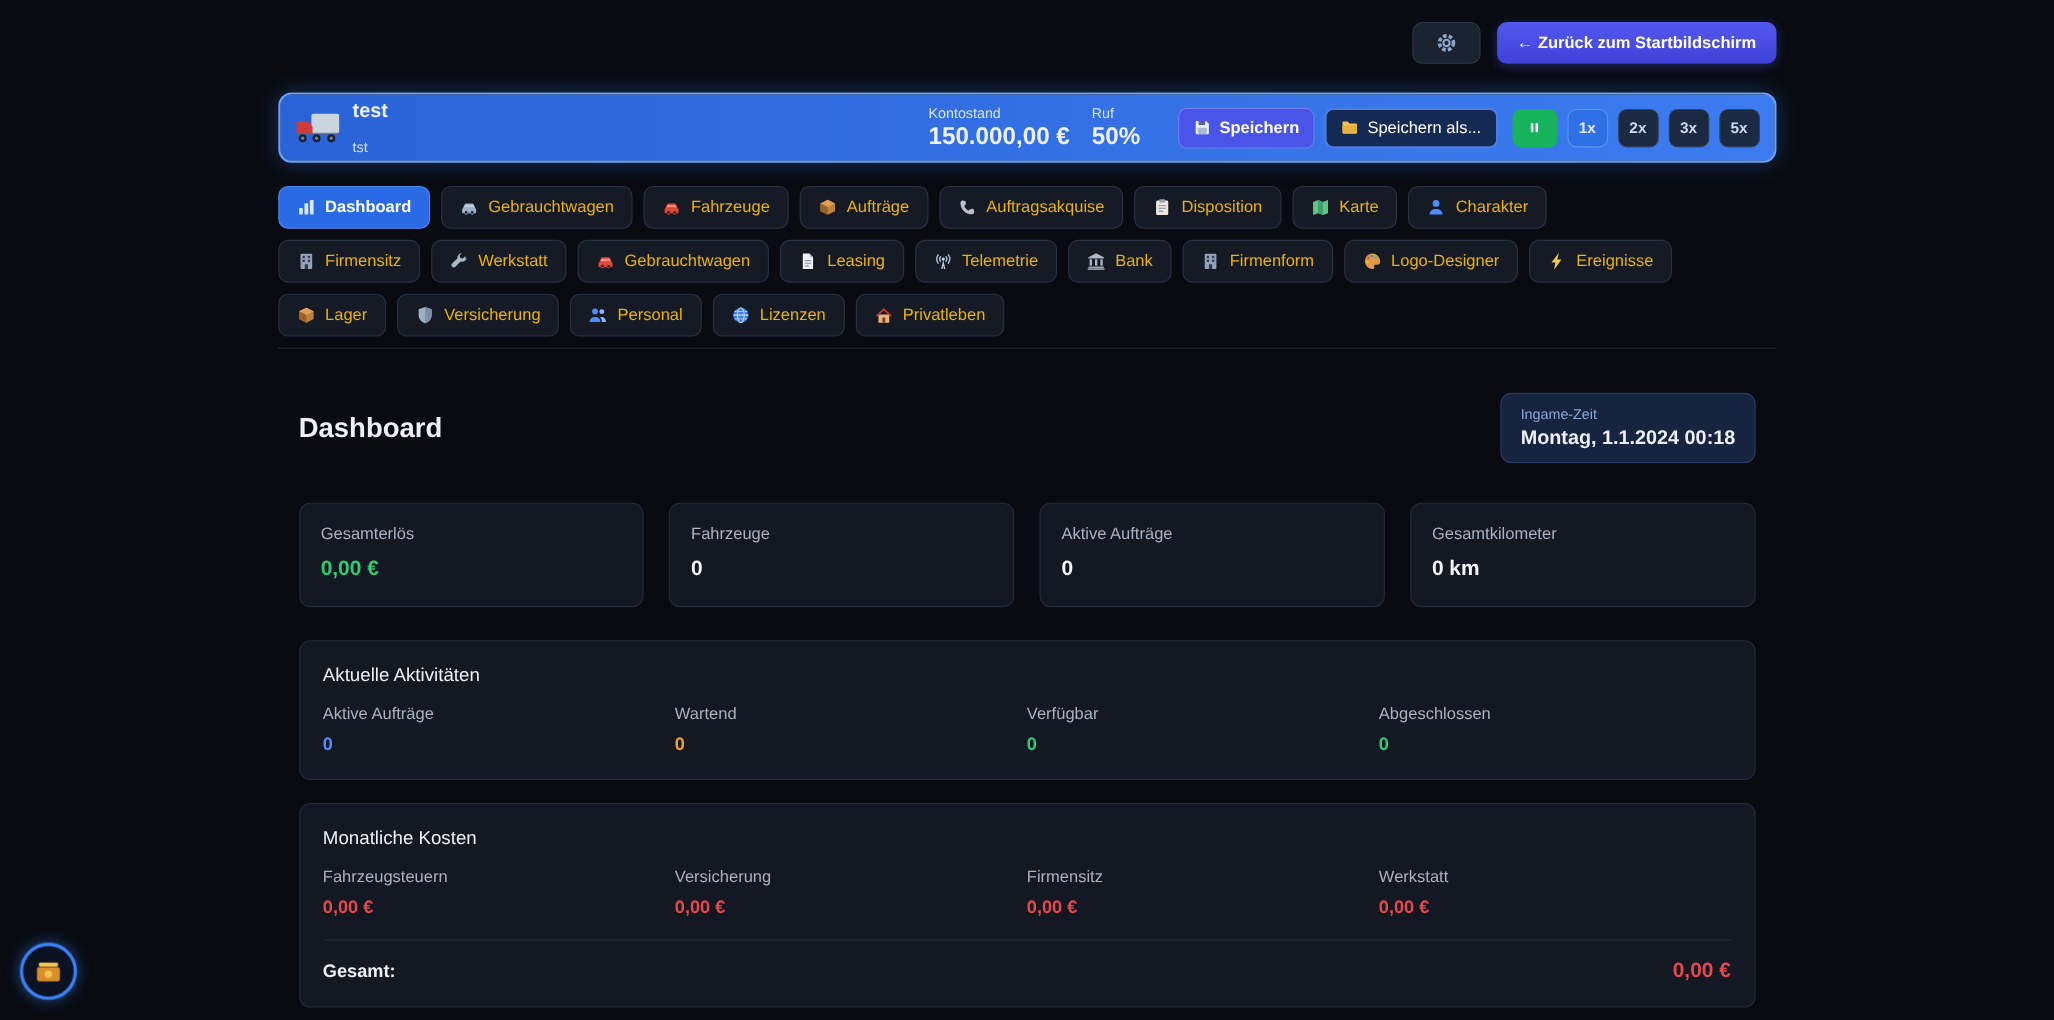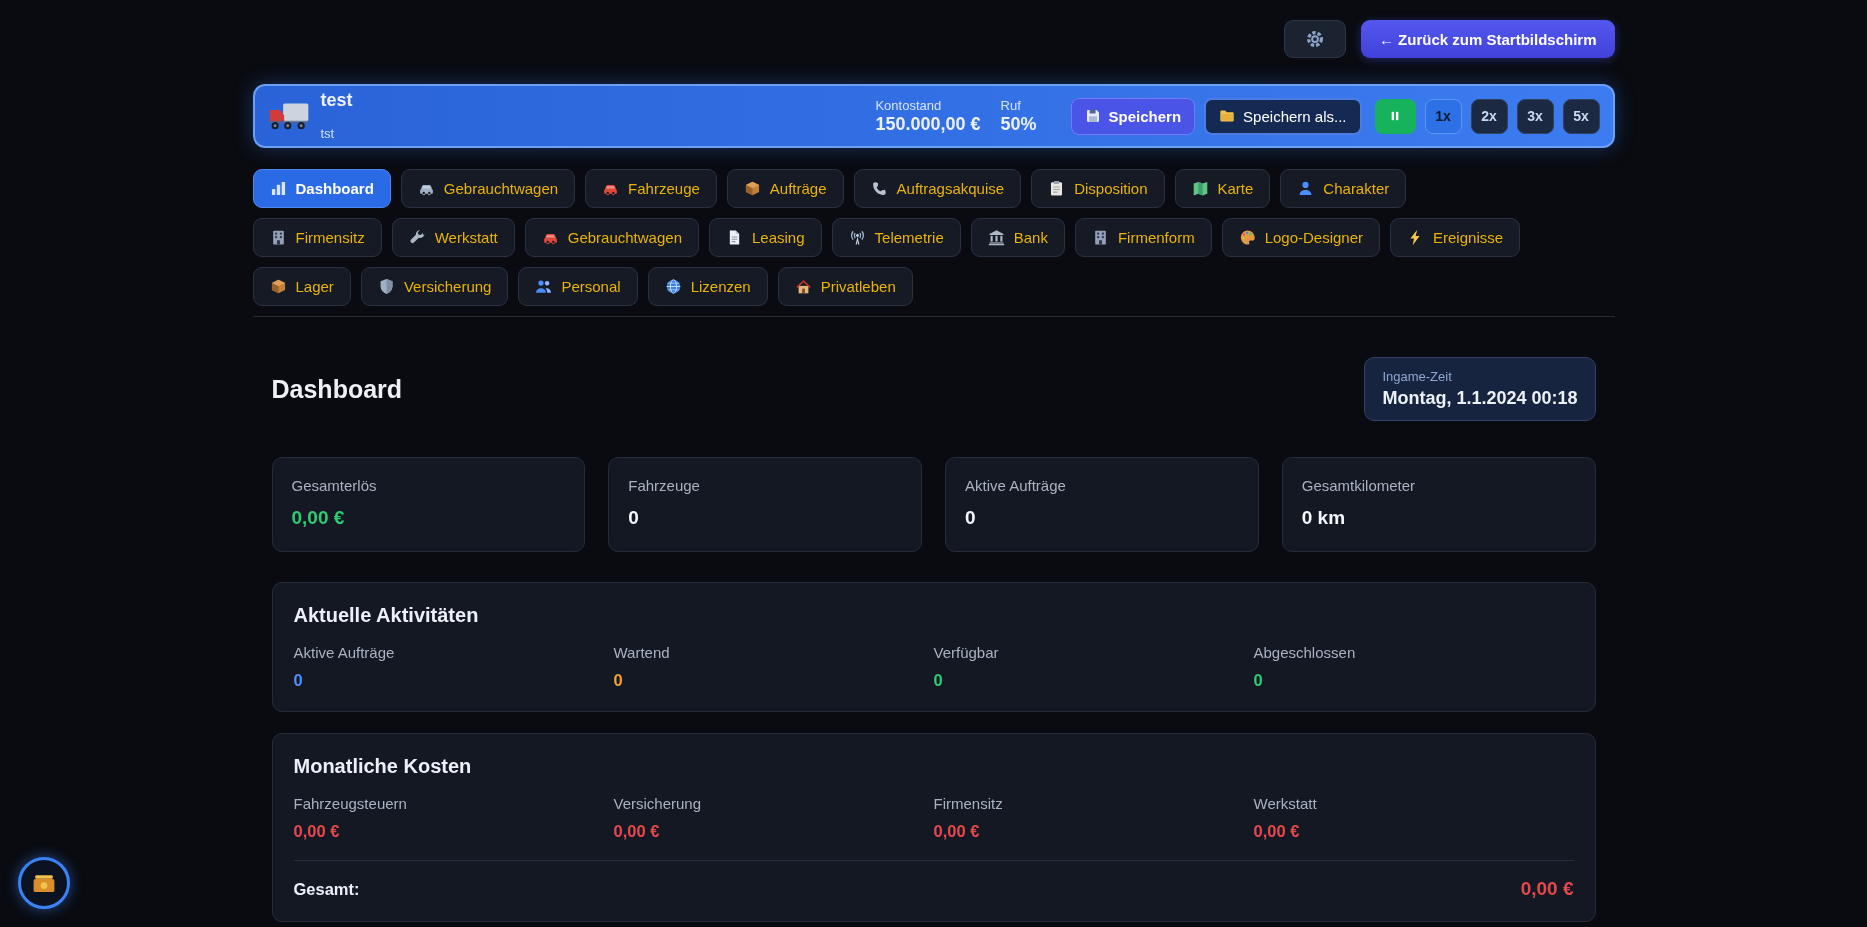--- a/index.html
+++ b/index.html
@@ -15,29 +15,29 @@
   .btn-back{height:38px;padding:0 18px;border-radius:9px;background:linear-gradient(180deg,#5558ee,#3f41d8);color:#fff;font-size:15px;font-weight:bold;box-shadow:0 2px 10px rgba(70,80,230,.4)}
 
   .header{margin-top:26px;height:64px;border-radius:12px;background:linear-gradient(90deg,#2a63d8,#3c7cf0);border:2px solid #6ba0f5;box-shadow:0 0 20px rgba(56,120,240,.35);display:flex;align-items:center;padding:0 13px}
   .brand{display:flex;align-items:center;gap:11px}
   .logo{width:42px;height:30px}
   .brand-name{font-size:18px;font-weight:bold;line-height:1.1}
   .brand-sub{font-size:13px;color:#cfe0ff;margin-top:16px}
   .header-spacer{flex:1}
   .hstat{text-align:left;margin-right:20px}
   .hstat .hlabel{font-size:13px;color:#d5e4fd}
-  .hstat .hvalue{font-size:18px;font-weight:bold;margin-top:1px}
+  .hstat .hvalue{font-size:22px;font-weight:bold;margin-top:1px}
   .header-actions{display:flex;align-items:center;gap:9px;margin-left:14px}
   .btn-save{display:flex;align-items:center;gap:8px;height:37px;padding:0 13px;border-radius:8px;background:#4a55e8;border:1px solid #707cf4;color:#fff;font-size:15px;font-weight:bold}
   .btn-saveas{display:flex;align-items:center;gap:8px;height:37px;padding:0 13px;border-radius:8px;background:#152a52;border:2px solid #4d7de2;color:#fff;font-size:15px;font-weight:normal}
   .btn-save .icon,.btn-saveas .icon{width:16px;height:16px}
   .btn-pause{width:41px;height:35px;border-radius:8px;background:#17b35c;display:flex;align-items:center;justify-content:center;margin-left:4px}
   .btn-pause .icon{width:14px;height:14px}
   .btn-speed{width:37px;height:35px;border-radius:8px;background:#1b2942;border:1px solid #30425f;color:#ccd9ee;font-size:14px;font-weight:bold}
-  .btn-speed.active{background:#2e70e5;border-color:#5d95f2;color:#0f172a}
+  .btn-speed.active{background:#2e70e5;border-color:#5d95f2;color:#e5e5e5}
 
   .nav{margin-top:21px;display:flex;flex-direction:column;gap:10px}
   .nav-row{display:flex;gap:10px}
   .tab{display:flex;align-items:center;gap:9px;height:39px;padding:0 16px;background:#151a25;border:1px solid #2a3142;border-radius:9px;color:#eab308;font-size:15px;font-weight:500;white-space:nowrap}
   .tab.active{background:#2a6ae4;border-color:#4e89ef;font-weight:bold;color:#fff}
   .tab .icon{width:17px;height:17px;color:#9fb0c6}
   .nav-divider{margin-top:10px;border-top:1px solid #252b37}
 
   .main{padding:40px 19px 0}
   .main-head{display:flex;justify-content:space-between;align-items:center}
@@ -46,21 +46,21 @@
   .time-label{font-size:13px;color:#8ea6d2}
   .time-value{font-size:18px;font-weight:bold;margin-top:4px}
 
   .stats-row{display:grid;grid-template-columns:repeat(4,1fr);gap:23px;margin-top:36px}
   .stat-card{background:#131823;border:1px solid #242b39;border-radius:10px;padding:19px 19px 22px}
   .stat-card .label{font-size:15px;color:#a9b2c2}
   .stat-card .value{font-size:19px;font-weight:bold;margin-top:13px}
 
   .panel{background:#131823;border:1px solid #242b39;border-radius:10px;padding:21px;margin-top:30px}
   .panel.panel-costs{margin-top:21px}
-  .panel h2{font-size:20px;font-weight:bold;margin-bottom:17px}
+  .panel h2{font-size:17px;font-weight:normal;margin-bottom:17px}
   .panel-grid{display:grid;grid-template-columns:repeat(4,1fr)}
   .pg-label{font-size:15px;color:#a9b2c2}
   .pg-value{font-size:16.5px;font-weight:bold;margin-top:10px}
   .total-row{display:flex;justify-content:space-between;align-items:center;border-top:1px solid #262d3b;margin-top:19px;padding-top:17px}
   .total-label{font-size:16.5px;font-weight:bold}
   .total-value{font-size:19px;font-weight:bold}
 
   .c-green{color:#2ecc71}.c-blue{color:#4c8dff}.c-orange{color:#f0a12e}.c-red{color:#e5484d}.c-white{color:#f4f7fb}
 
   .fab{position:fixed;left:18px;bottom:18px;width:52px;height:52px;border-radius:50%;background:#0b1322;border:3px solid #3b82f6;display:flex;align-items:center;justify-content:center;box-shadow:0 0 14px rgba(59,130,246,.55)}

